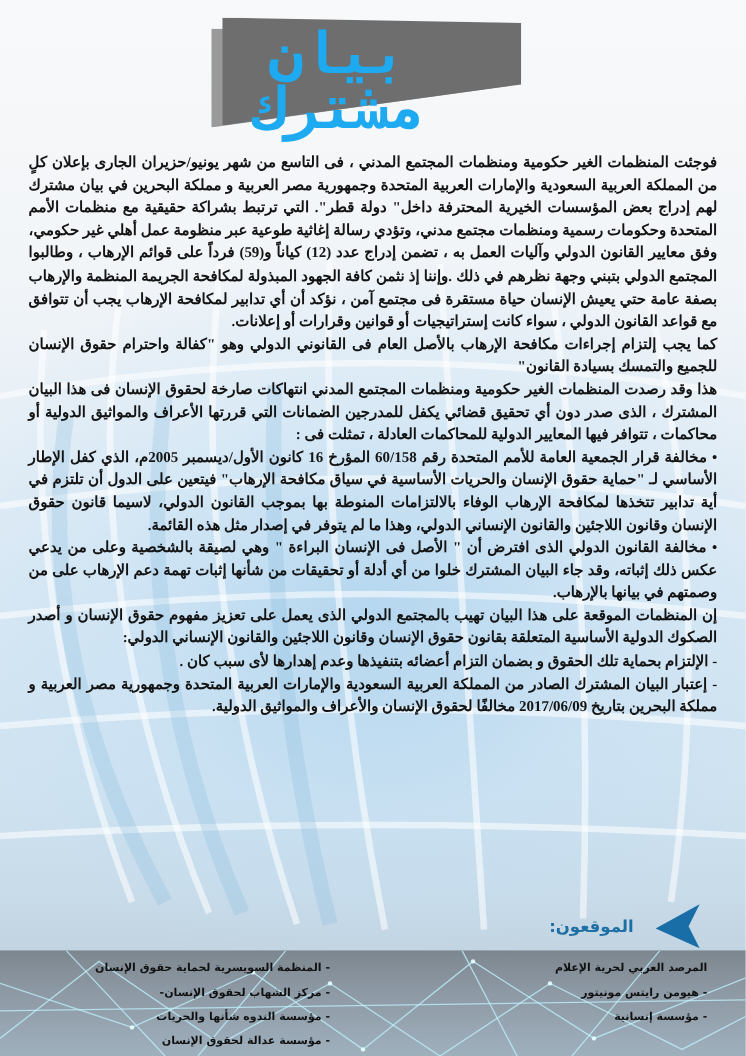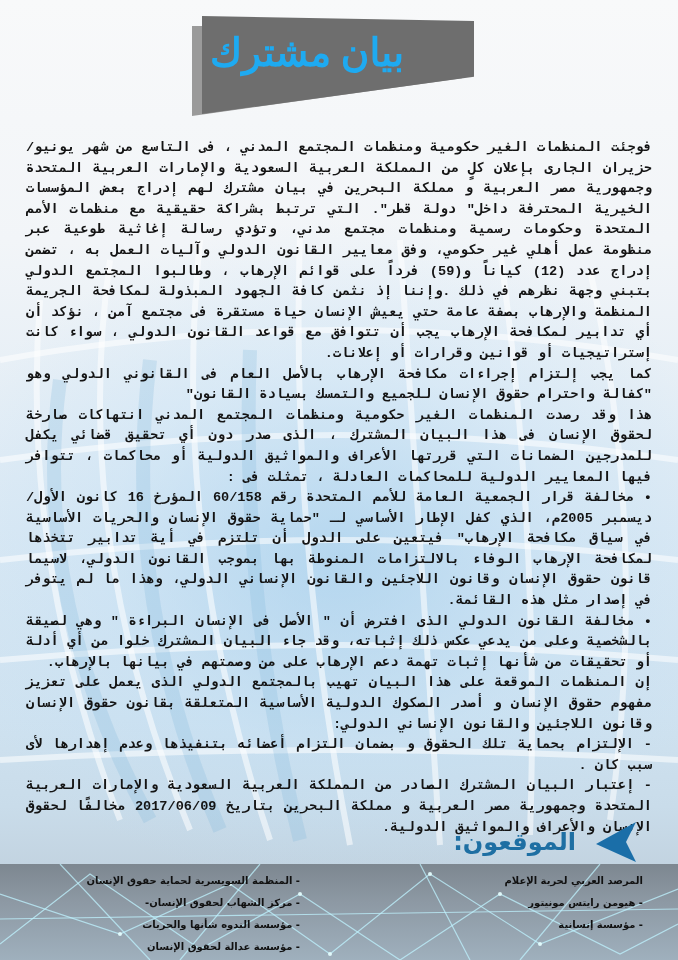--- a/index.html
+++ b/index.html
@@ -43,35 +43,35 @@
       width: 272px; height: 98px;
       background: #6e6e6e;
       clip-path: polygon(0% 0%, 100% 5%, 100% 62%, 0% 100%);
     }
     .title-text {
       position: absolute;
       left: 202px; top: 28px;
       width: 210px;
       text-align: center;
       color: #1eaaf1;
-      font-family: Liberation Serif, serif;
-      font-weight: bold;
-      font-size: 39px;
+      font-family: Liberation Mono, monospace;
+      font-weight: bold;
+      font-size: 52px;
       line-height: 50px;
       direction: rtl;
     }
     
     .content {
       position: absolute;
       left: 26px; top: 138px;
       width: 626px;
       direction: rtl;
       text-align: right;
       color: #141414;
-      font-family: Liberation Mono, monospace;
+      font-family: Liberation Serif, serif;
       font-size: 13.6px;
       line-height: 20.6px;
       font-weight: bold;
     }
     .content p {
       margin: 0;
       text-align: justify;
       text-align-last: right;
     }
     .content p.bullet {
@@ -88,21 +88,21 @@
       align-items: center;
       direction: rtl;
     }
     .arrow-icon {
       width: 44px; height: 44px;
       margin-left: 18px;
     }
     .signers-title {
       color: #1e6fa3;
       font-family: "DejaVu Sans", sans-serif;
-      font-size: 24px;
+      font-size: 15px;
       font-weight: bold;
     }
     
     .signers-band {
       position: absolute;
       left: 0; top: 864px;
       width: 678px; height: 96px;
       background: linear-gradient(180deg, #7d8790 0%, #8d99a4 40%, #9fb0bd 100%);
       overflow: hidden;
     }

